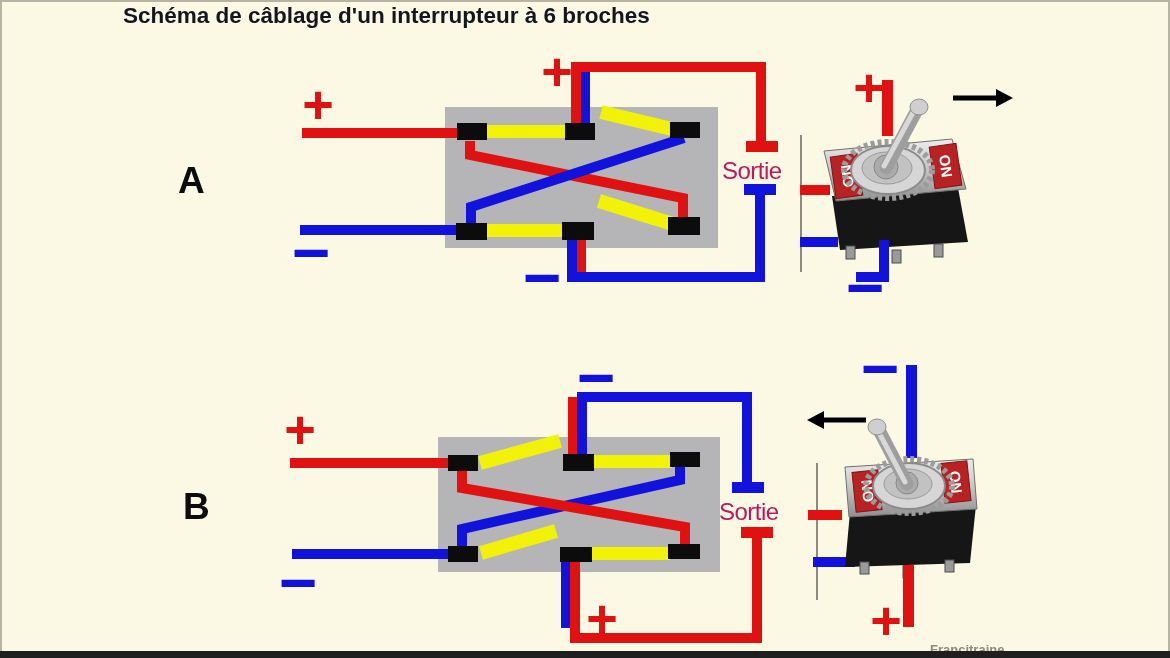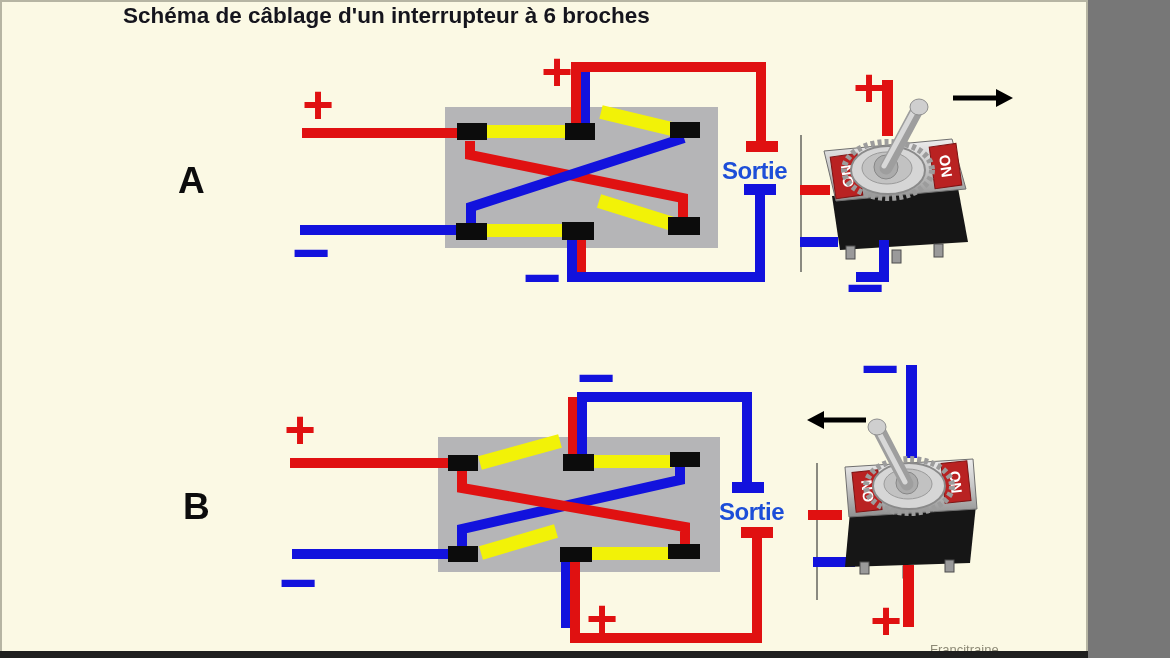--- a/index.html
+++ b/index.html
@@ -7,47 +7,47 @@
     --blue:#1212dd;
     --yellow:#f2f207;
     --boxgray:#b5b5b7;
     --ink:#15151d;
     --bg:#fbf9e4;
   }
   html,body{margin:0;padding:0;}
   body{font-family:"Liberation Sans", sans-serif; background:#777;}
   .stage{
     position:relative;
-    width:1088px;height:658px;
+    width:1170px;height:658px;
     background:var(--bg);
     overflow:hidden;
     box-shadow: inset 0 0 0 2px rgba(125,125,110,.55);
   }
   .title{
     position:absolute;left:123px;top:3px;
     font-size:22.5px;font-weight:bold;color:var(--ink);
     line-height:1.18;white-space:nowrap;
   }
   .big-letter{
     position:absolute;font-size:37px;font-weight:bold;color:#0c0c0c;
   }
   .sortie{
-    position:absolute;font-size:24px;font-weight:bold;color:#1d4ed8;
+    position:absolute;font-size:24px;font-weight:normal;color:#be185d;
     letter-spacing:-0.5px;white-space:nowrap;
   }
   .sym{
     position:absolute;transform:translate(-50%,-50%);
     font-weight:bold;line-height:1;pointer-events:none;
   }
   .plus{font-size:54px;color:var(--red);}
   .minus{font-size:66px;color:var(--blue);}
   .overlay{position:absolute;left:0;top:0;}
   .watermark{
     position:absolute;left:930px;top:642px;height:11px;width:130px;
-    overflow:hidden;color:#8d8a76;font-weight:normal;font-size:13px;
+    overflow:hidden;color:#8d8a76;font-weight:bold;font-size:13px;
   }
   .bottom-bar{
     position:absolute;left:0;right:0;bottom:0;height:7px;background:#1f1f1f;
   }
   .on-text{
     font-family:"Liberation Sans", sans-serif;
     font-size:15px;font-weight:bold;fill:#ffffff;
     text-anchor:middle;dominant-baseline:central;
   }
 </style>

